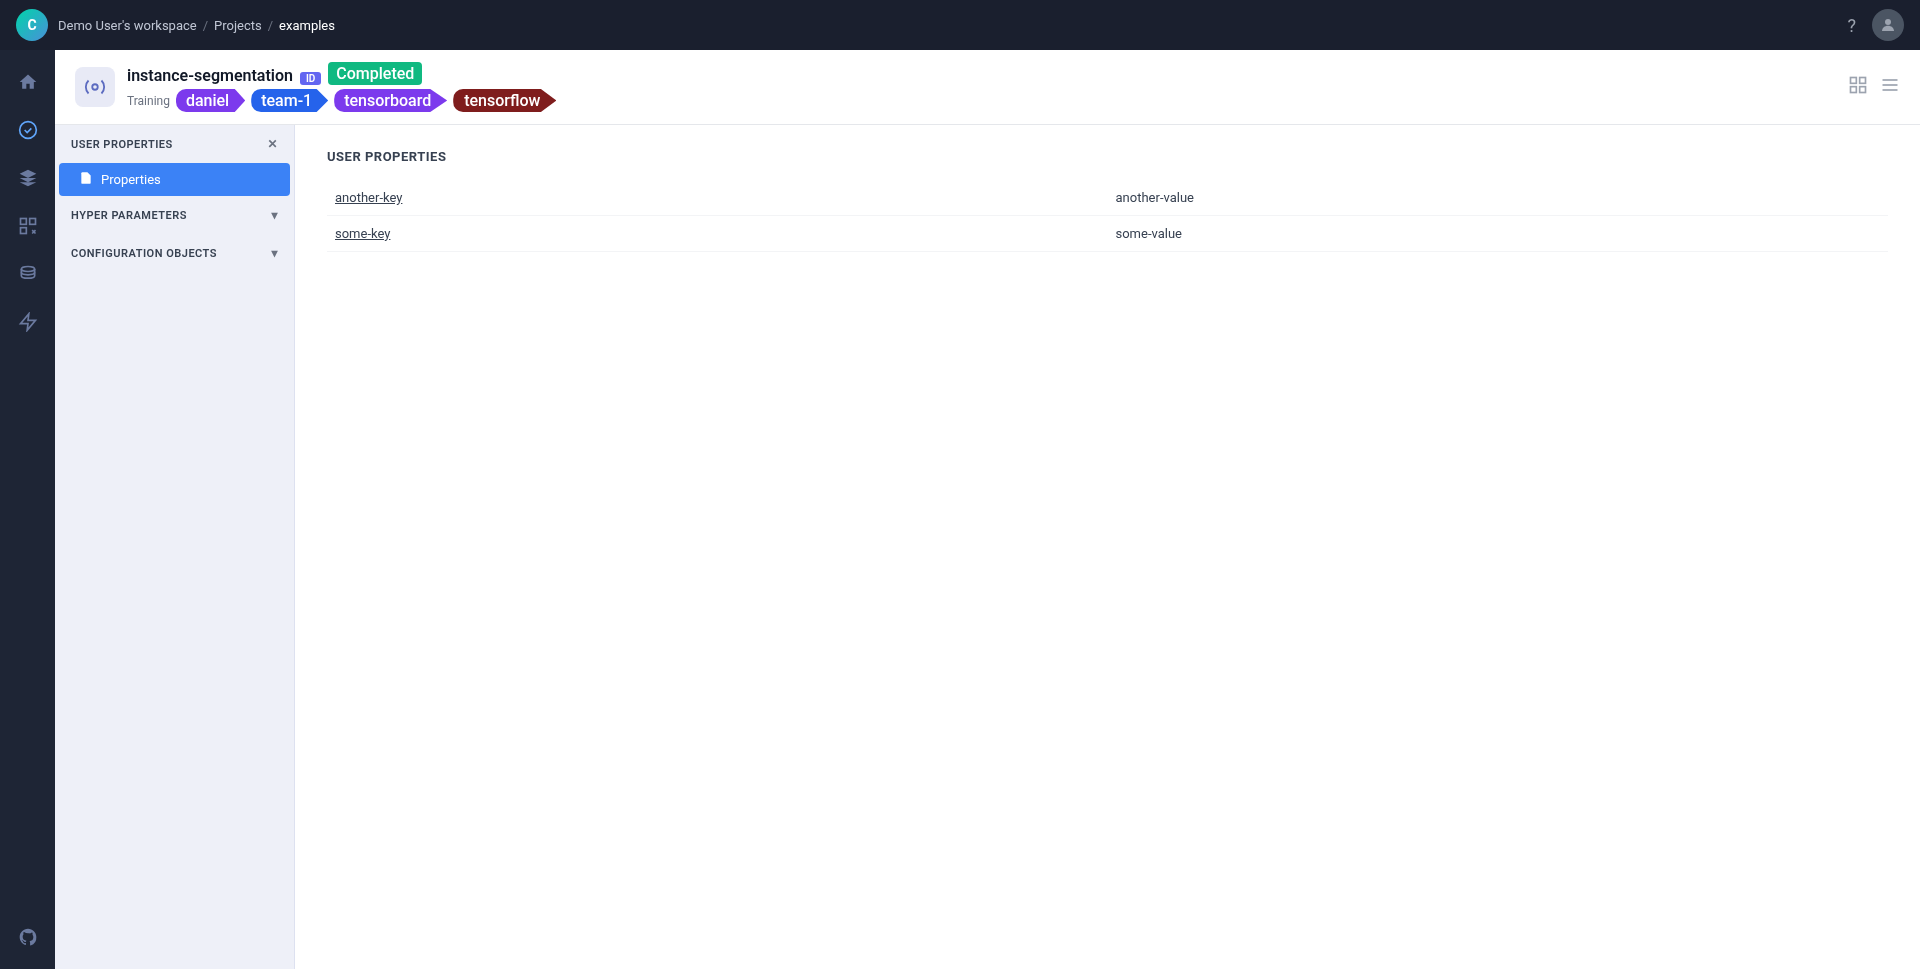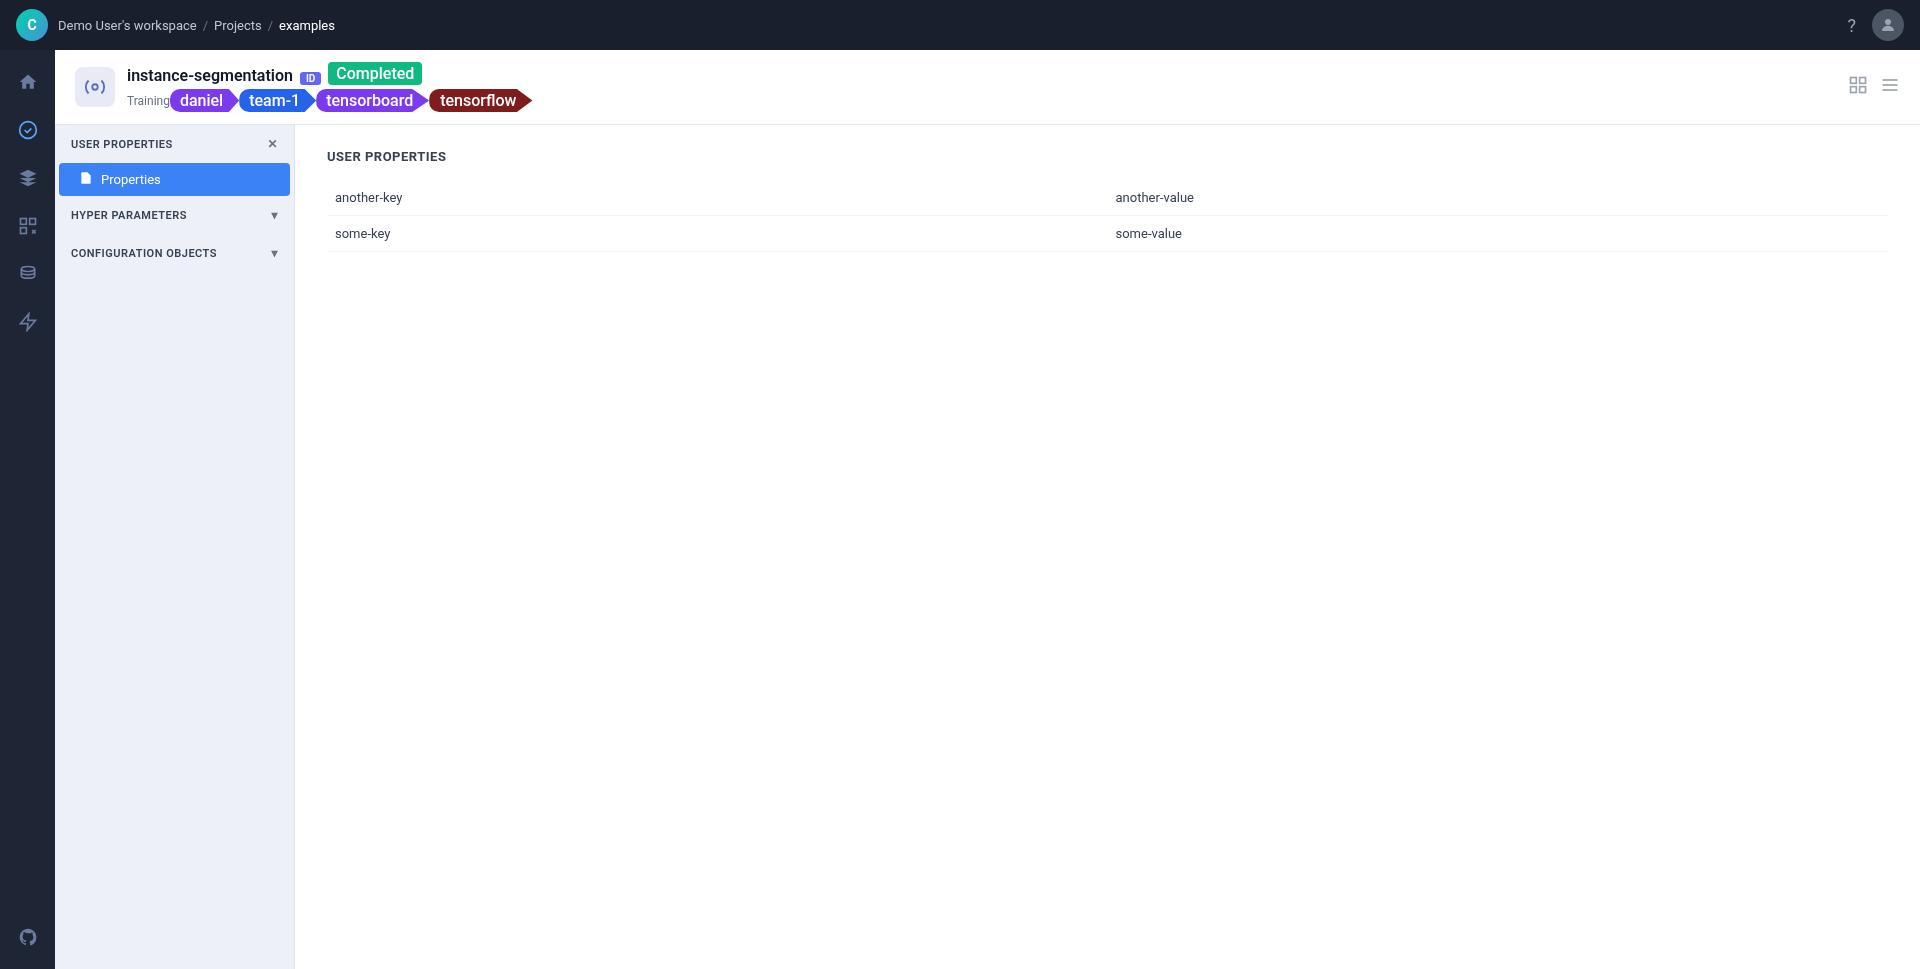--- a/index.html
+++ b/index.html
@@ -81,21 +81,21 @@
     .task-name-row { display: flex; align-items: flex-end; gap: 7px; }
     .task-name { font-size: 16px; font-weight: 600; color: #111827; }
     .badge-id {
       background: #6366f1; color: white; font-size: 10px;
       padding: 1px 6px; border-radius: 3px; font-weight: 600;
     }
     .badge-completed {
       background: #10b981; color: white; font-size: 16px;
       padding: 2px 8px; border-radius: 4px; font-weight: 500;
     }
-    .task-meta { display: flex; align-items: center; font-size: 12px; color: #6b7280; justify-content: space-between; }
+    .task-meta { display: flex; align-items: center; gap: 6px; font-size: 12px; color: #6b7280; justify-content: space-between; }
     .tag {
       padding: 2px 10px; border-radius: 10px; font-size: 16px; font-weight: 500;
       display: flex; align-items: center; gap: 3px;
     }
     .tag-arrow {
       clip-path: polygon(0 0, 85% 0, 100% 50%, 85% 100%, 0 100%);
       padding: 2px 16px 2px 10px;
     }
     .tag-daniel { background: #7c3aed; color: white; }
     .tag-team { background: #2563eb; color: white; }
@@ -165,21 +165,21 @@
     .section-title {
       font-size: 13px; font-weight: 700; color: #374151;
       margin-bottom: 16px; letter-spacing: 0.5px;
       text-transform: uppercase;
     }
     .prop-table { width: 100%; border-collapse: collapse; }
     .prop-table tr { border-bottom: 1px solid #f3f4f6; }
     .prop-table td {
       padding: 10px 8px; font-size: 13px; color: #374151;
     }
-    .prop-table td:first-child { width: 50%; }
+    .prop-table td:first-child { width: 50%; text-decoration: underline; }
   </style>
 </head>
 <body>
 
 <div class="top-nav">
   <div class="top-nav-left">
     <div class="logo-circle">
       <span>C</span>
     </div>
     <div class="breadcrumb">

